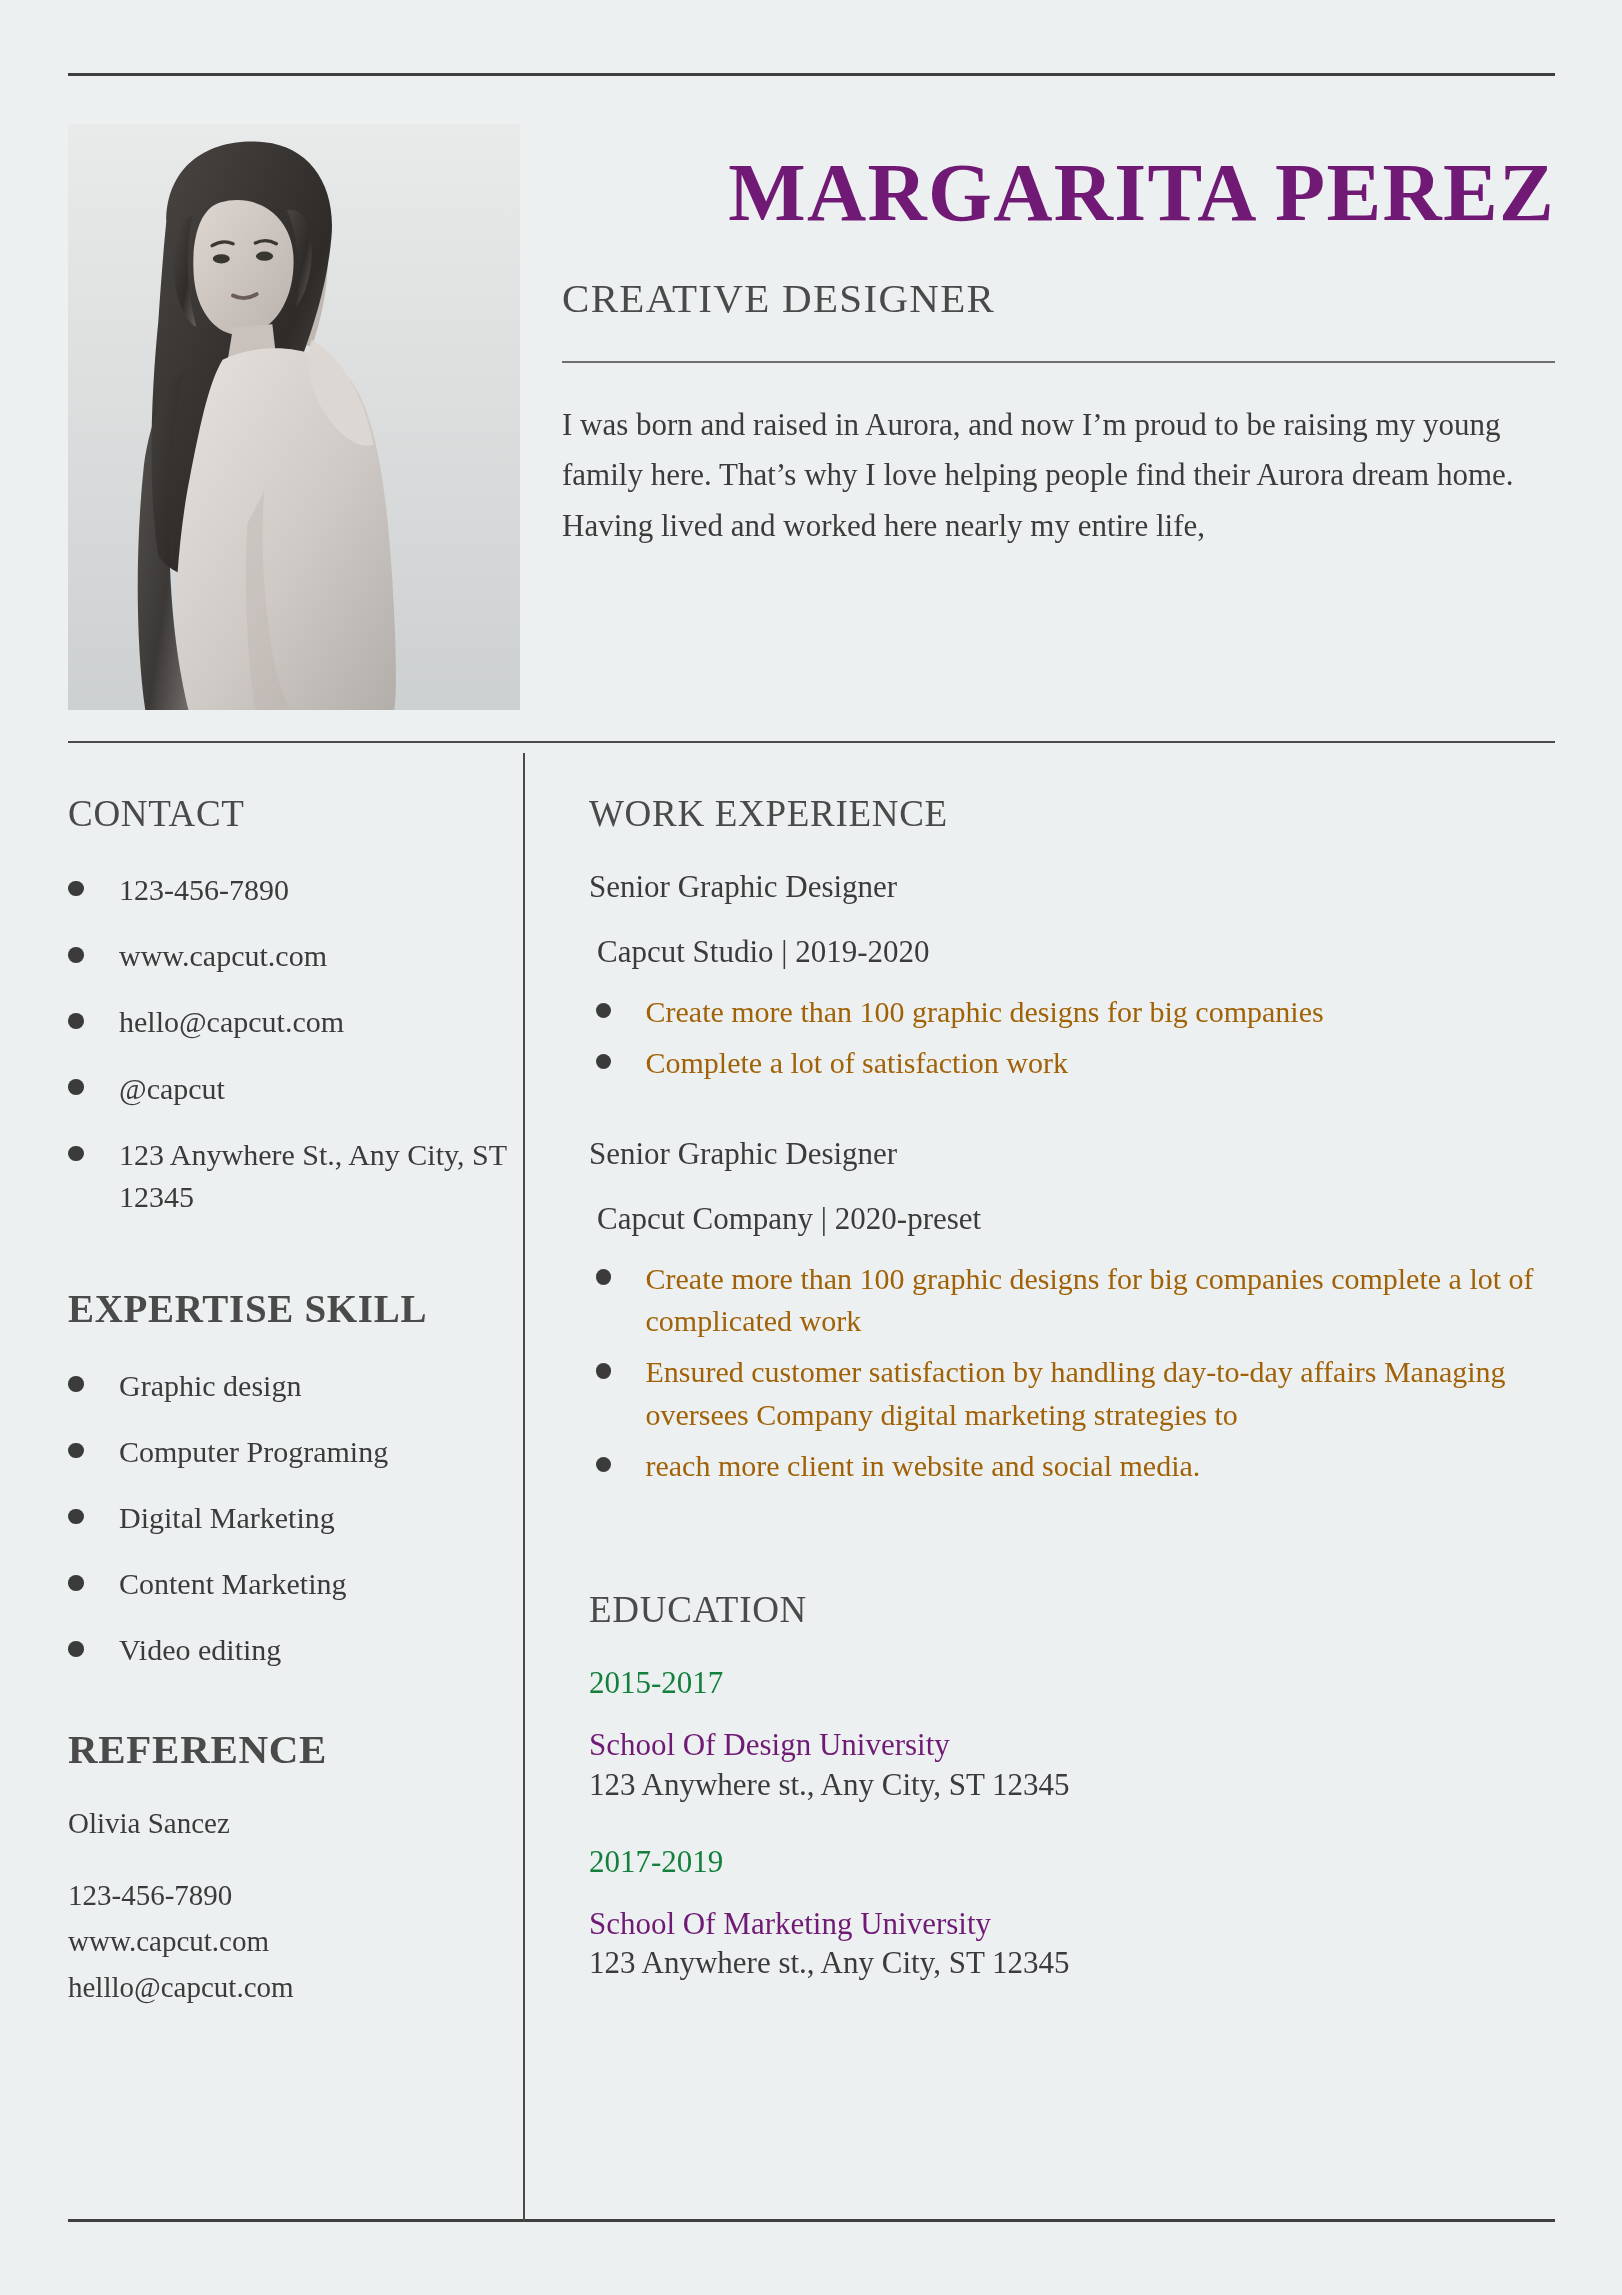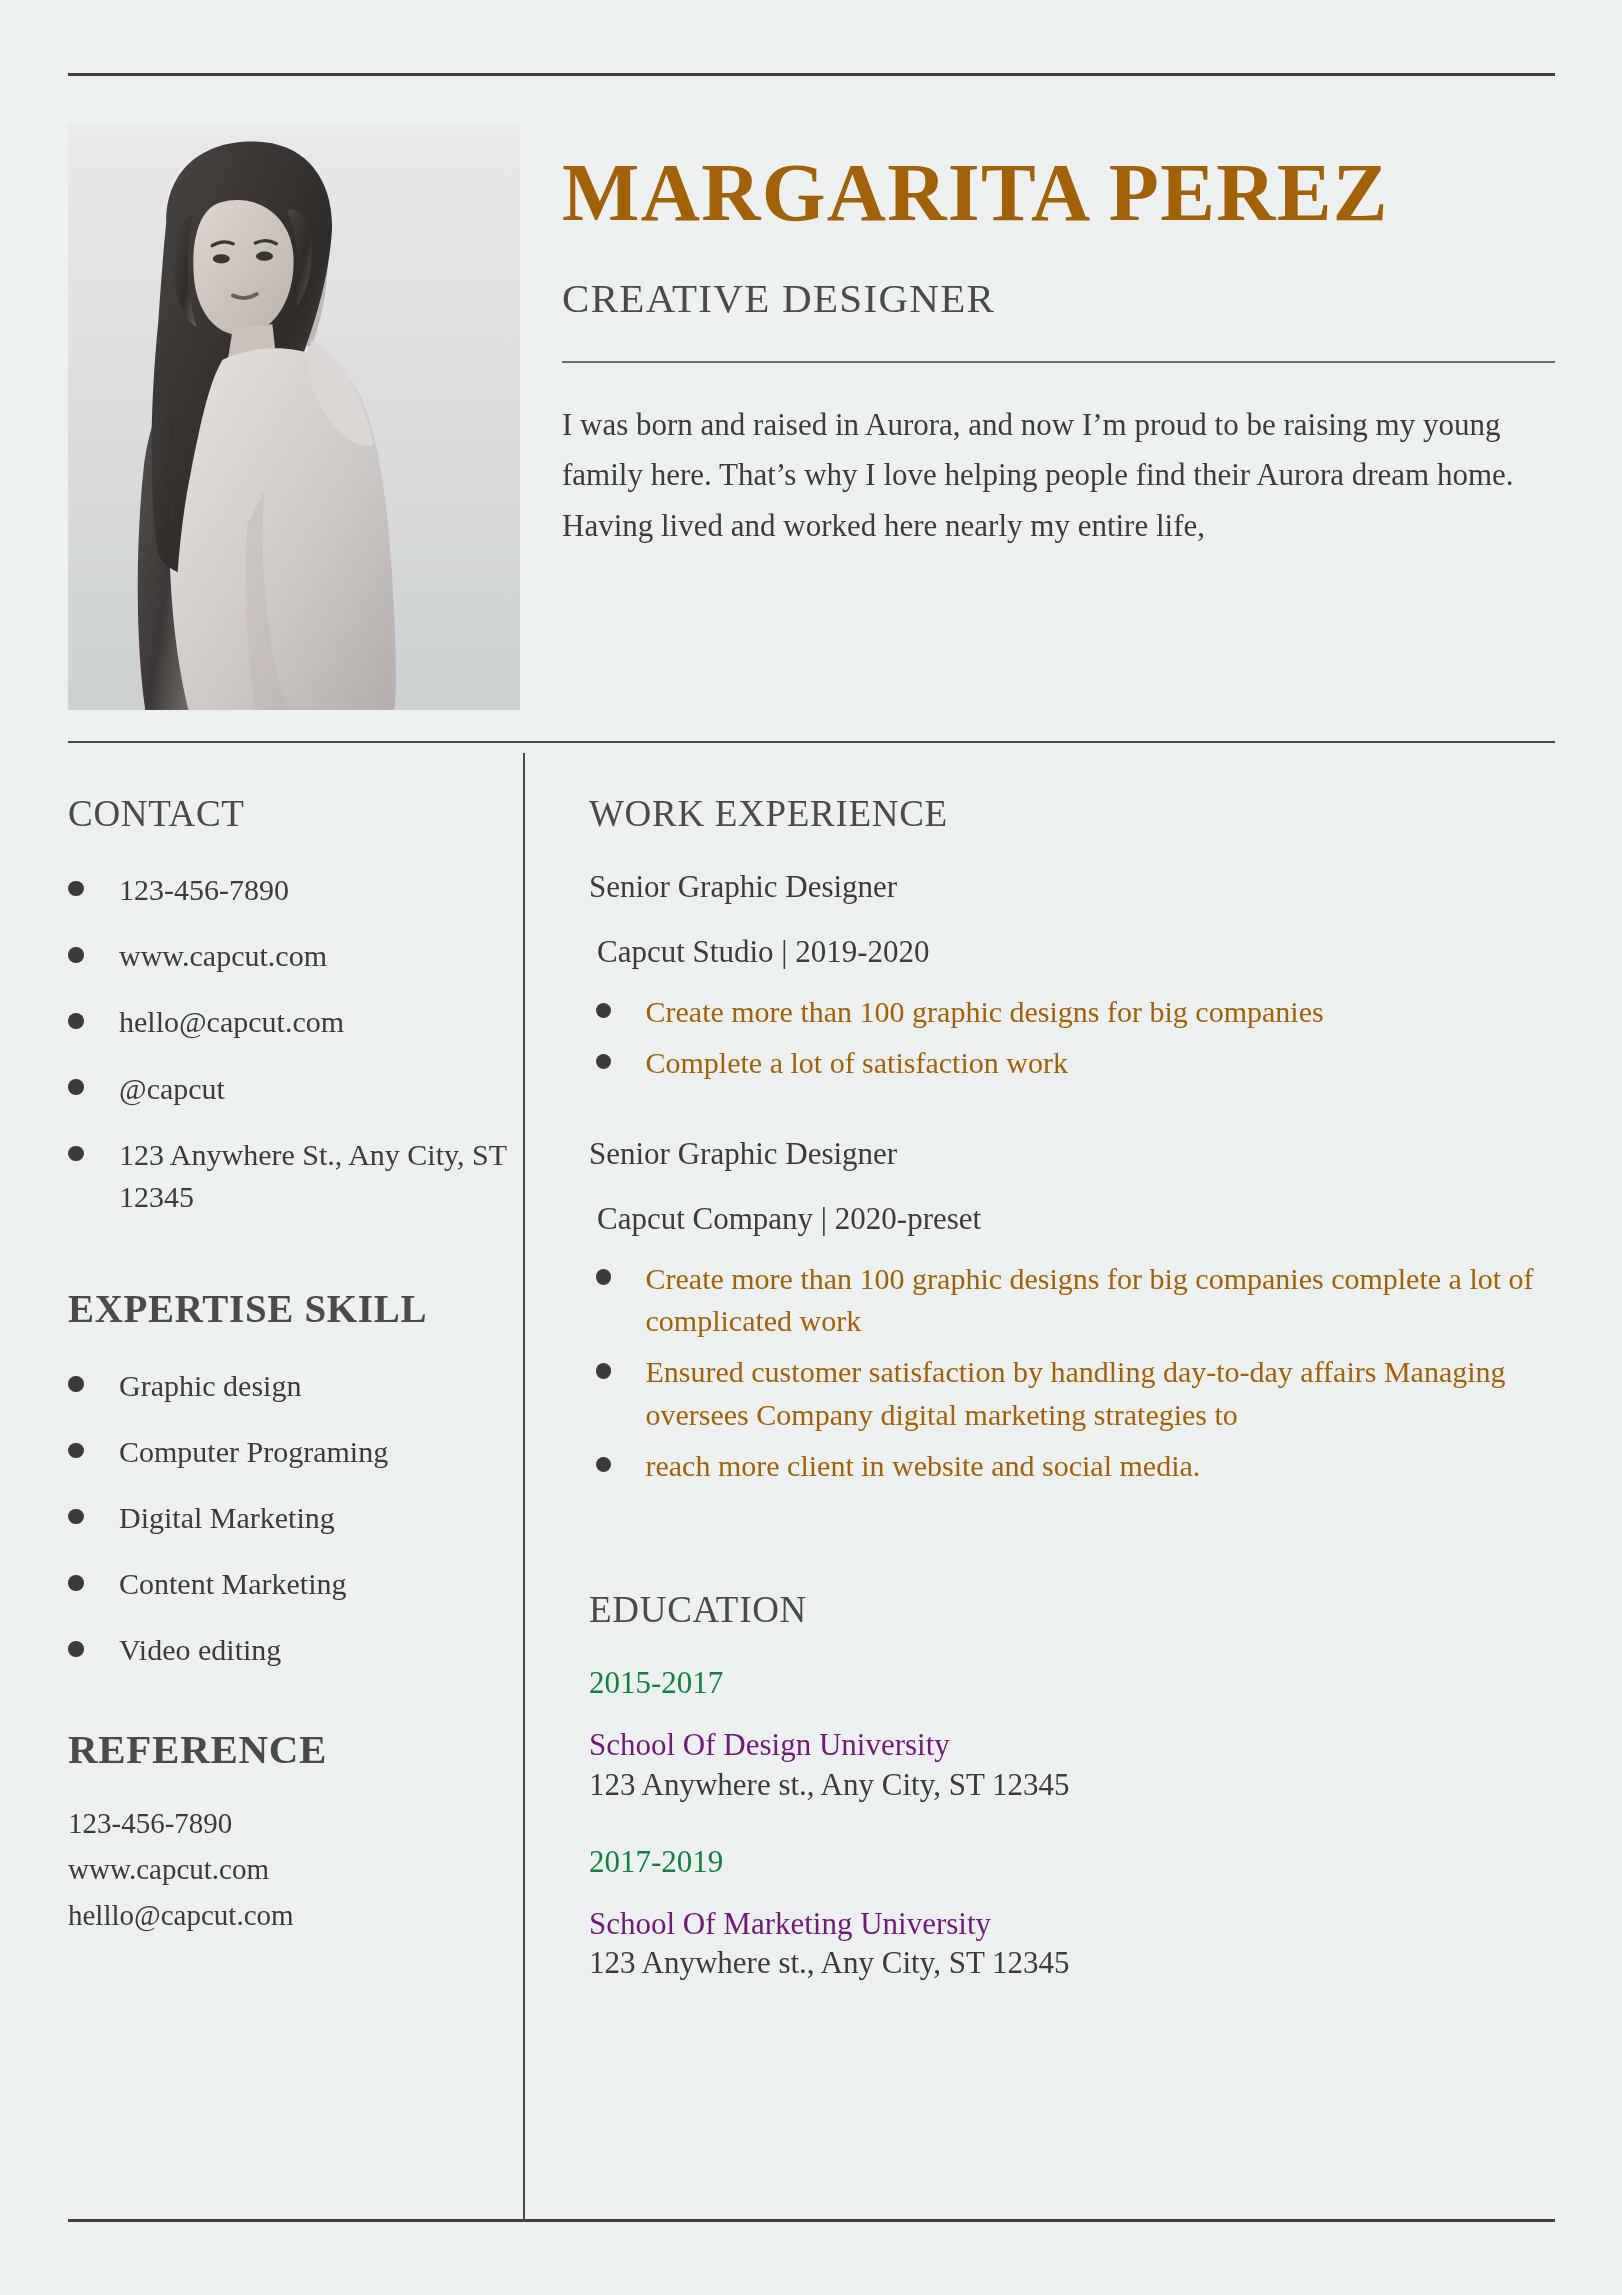--- a/index.html
+++ b/index.html
@@ -80,24 +80,25 @@
     position: absolute;
     left: 494px;
     top: 26px;
     width: 993px;
   }
   .name {
     font-family: "Liberation Serif", serif;
     font-weight: bold;
     font-size: 82px;
     letter-spacing: 1.3px;
-    color: #a16207;
+    color: #701a75;
     line-height: 1.05;
     margin: 0;
     white-space: nowrap;
+    text-align: right;
   }
   .role {
     font-size: 41px;
     letter-spacing: 1.3px;
     color: #4a4a4a;
     margin: 38px 0 0 0;
     font-weight: normal;
   }
   .head-divider {
     margin-top: 39px;
@@ -321,20 +322,21 @@
       <li><span class="dot"></span><span>Graphic design</span></li>
       <li><span class="dot"></span><span>Computer Programing</span></li>
       <li><span class="dot"></span><span>Digital Marketing</span></li>
       <li><span class="dot"></span><span>Content Marketing</span></li>
       <li><span class="dot"></span><span>Video editing</span></li>
     </ul>
 
     <div class="gap-md"></div>
 
     <h2 class="sec-title rb">REFERENCE</h2>
+    <p class="ref-name">Olivia Sancez</p>
     <p class="ref-line">123-456-7890</p>
     <p class="ref-line">www.capcut.com</p>
     <p class="ref-line">helllo@capcut.com</p>
 
   </div>
 
   <div class="col-right">
 
     <h2 class="sec-title">WORK EXPERIENCE</h2>
 

